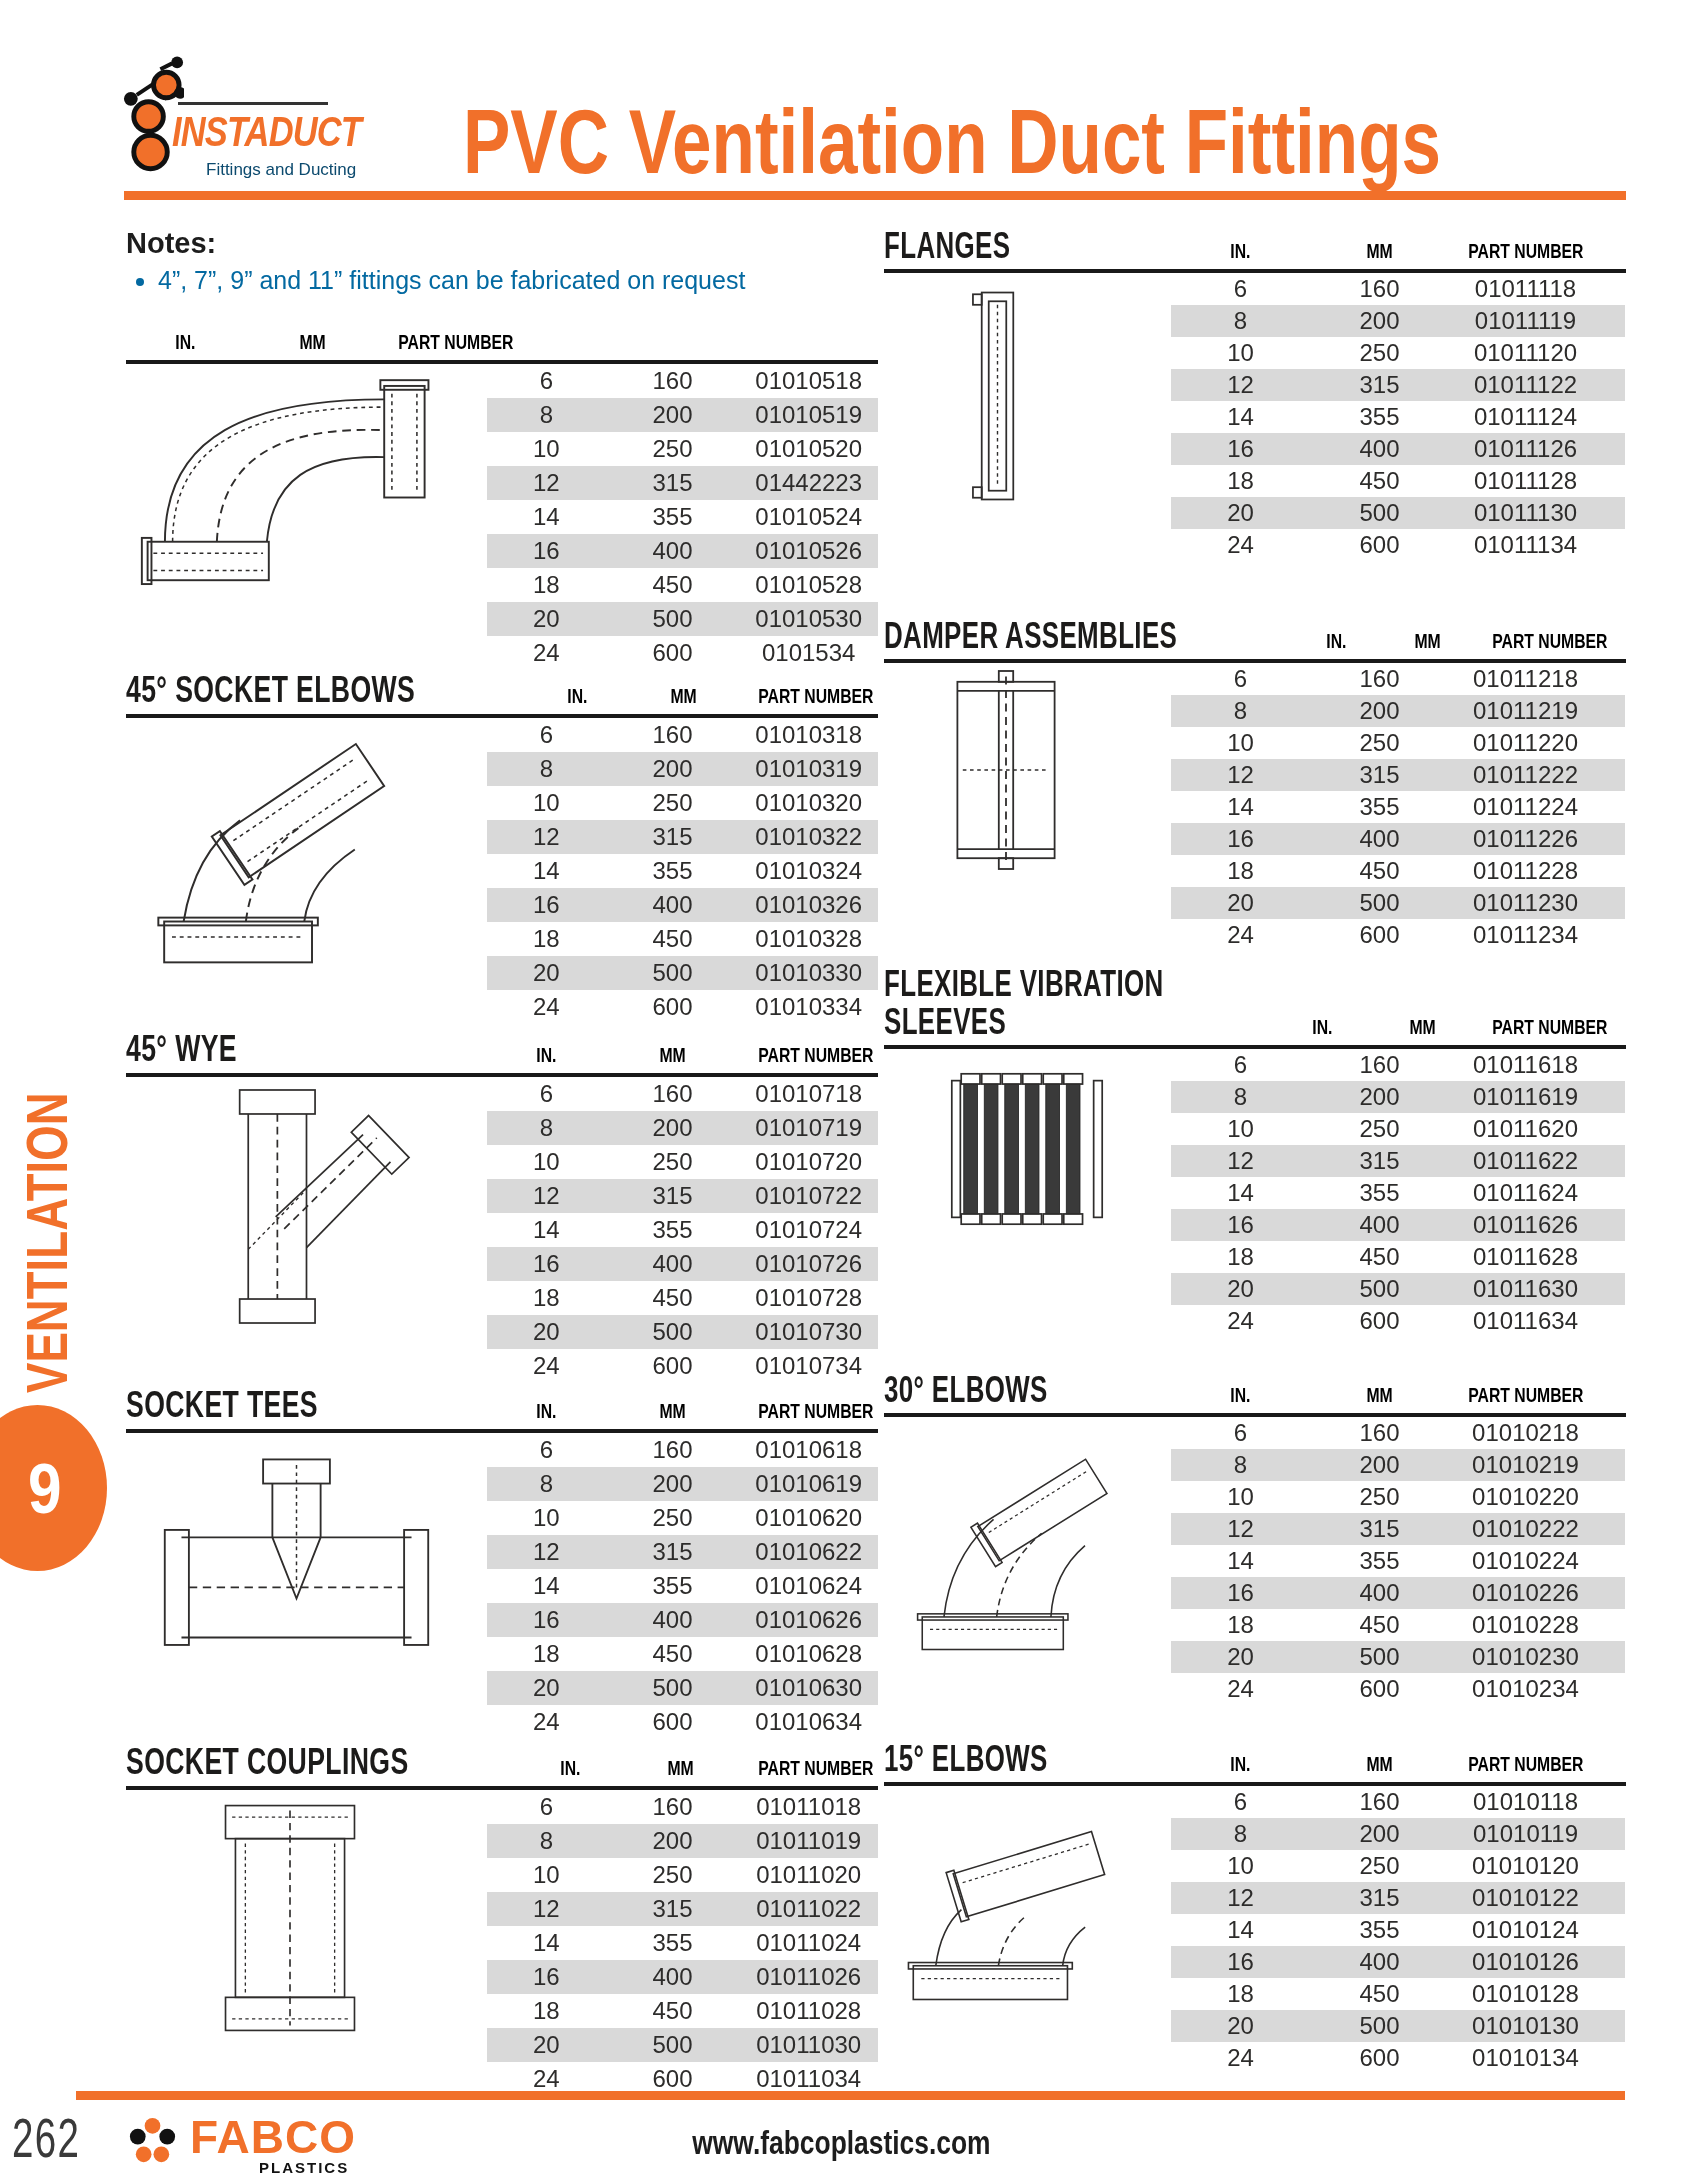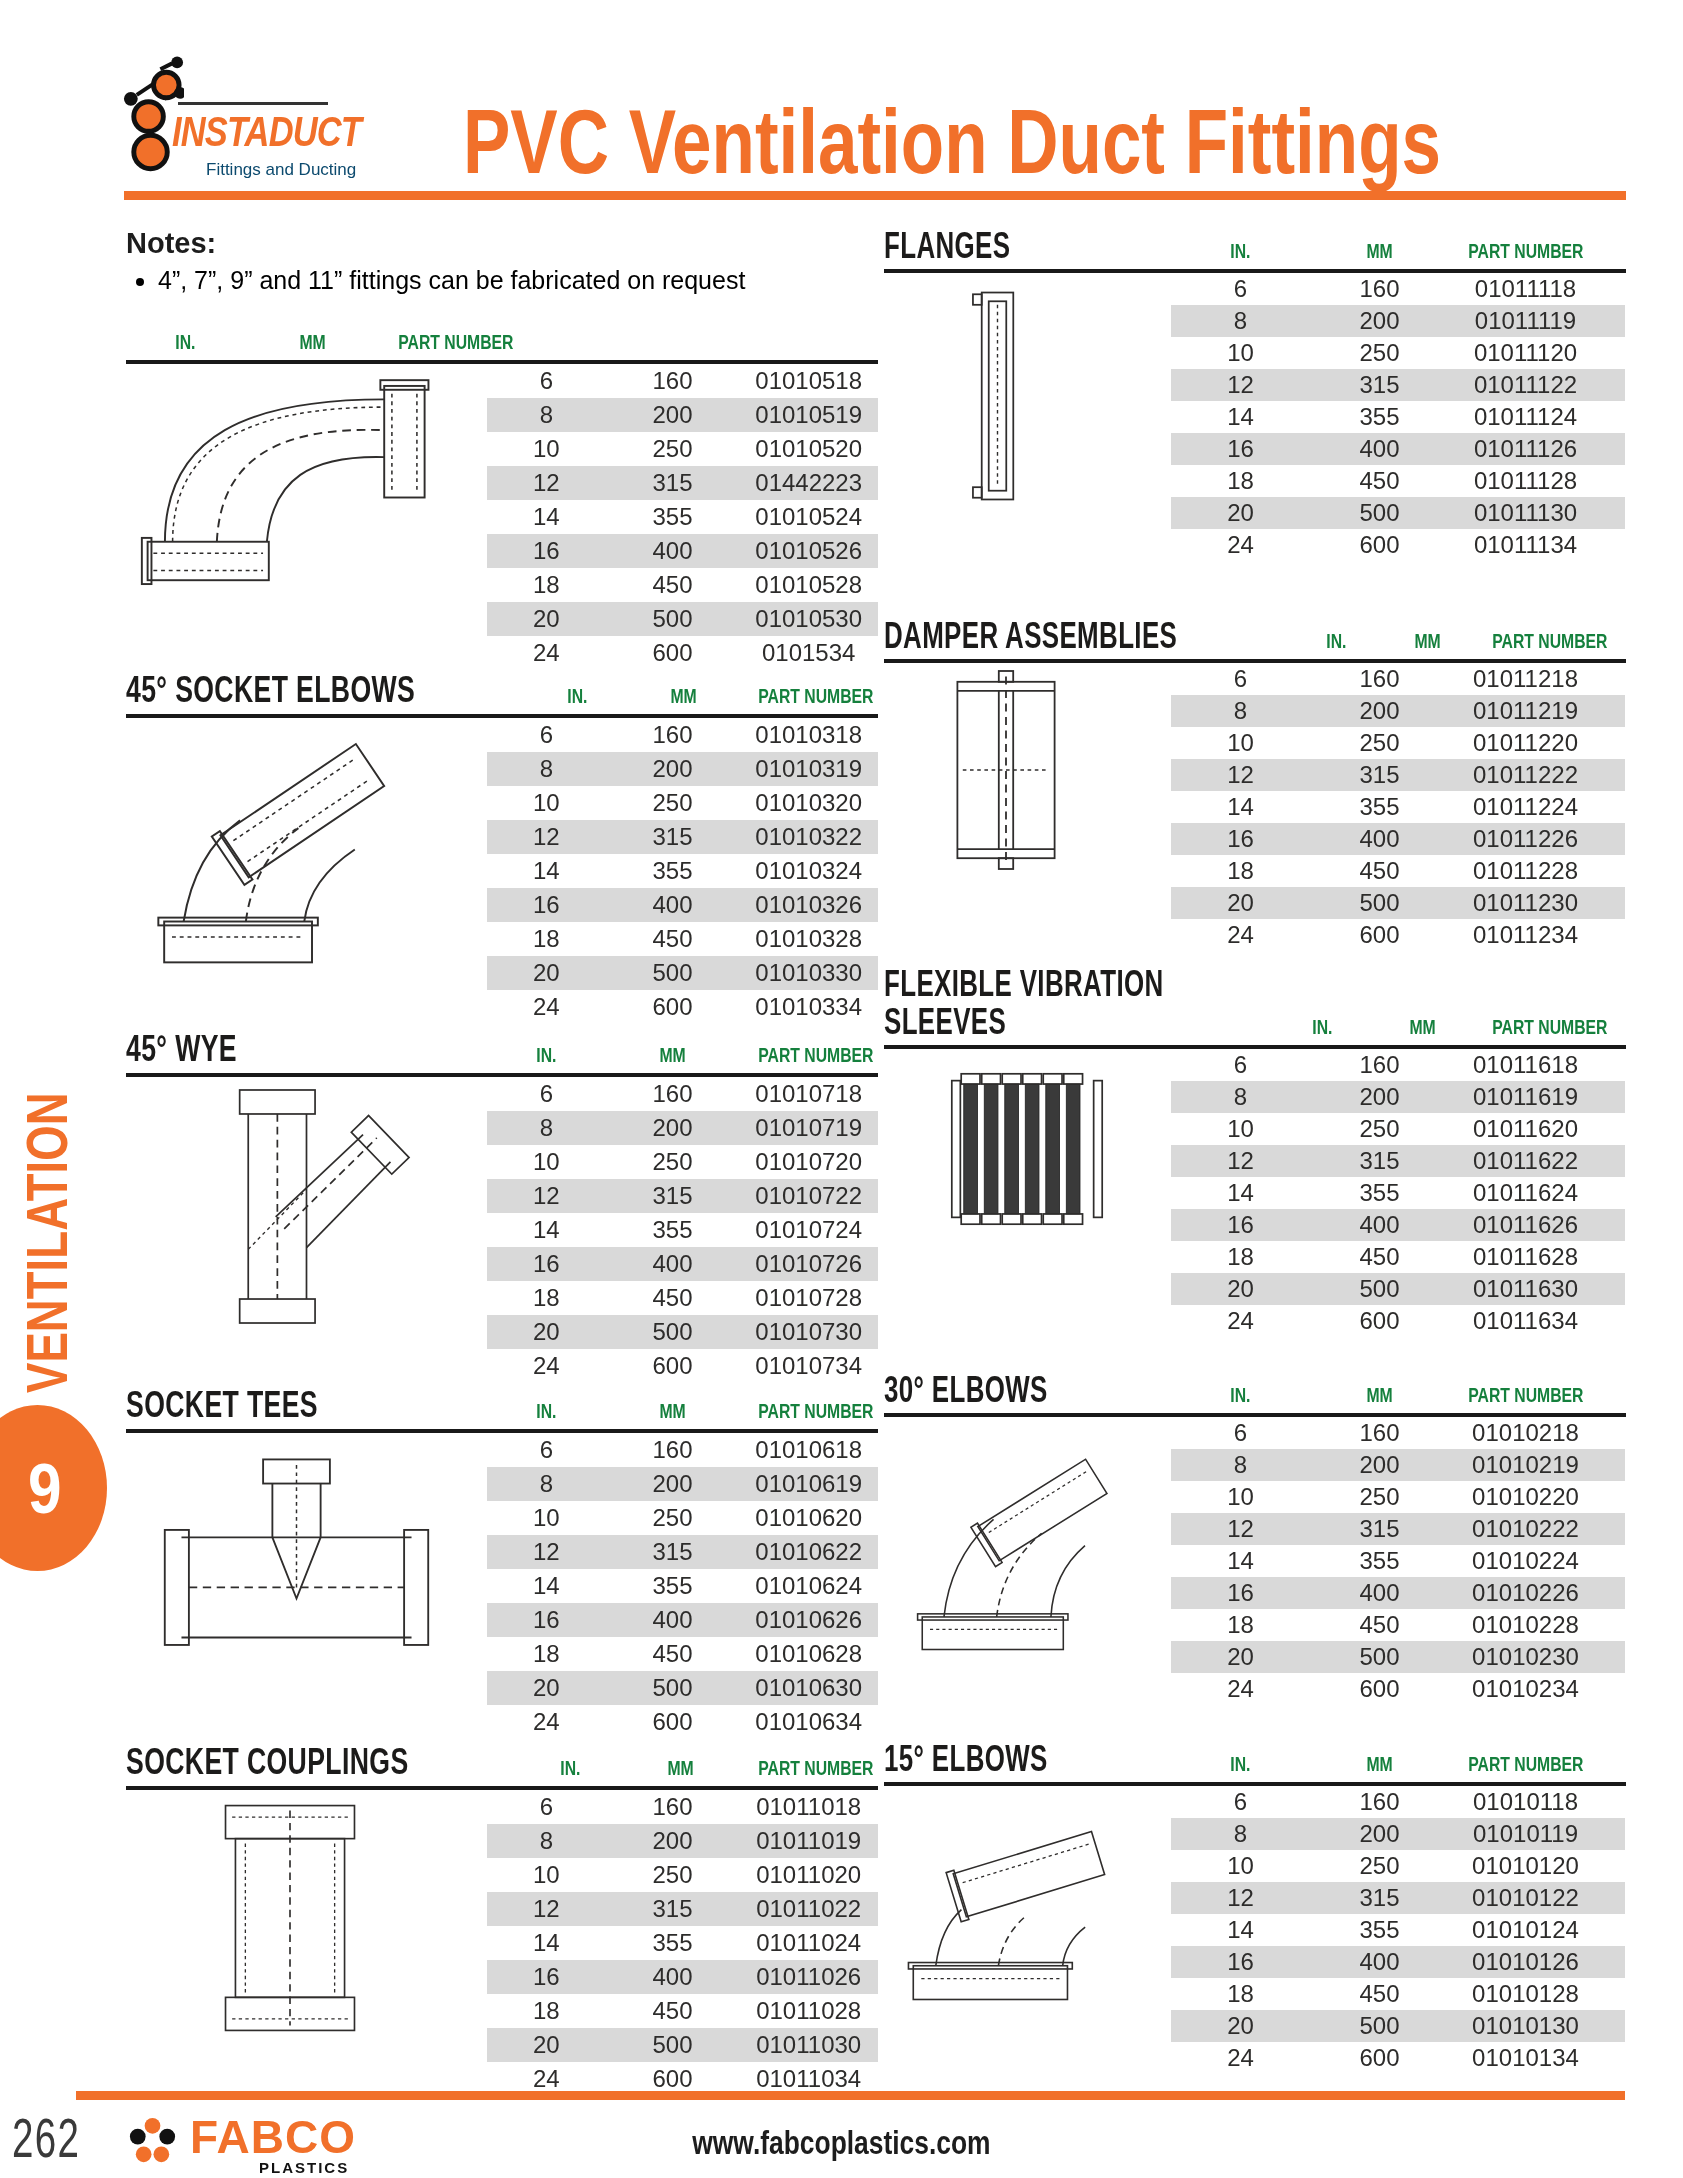--- a/index.html
+++ b/index.html
@@ -22,32 +22,32 @@
   .logo-word{position:absolute;left:172px;top:93px;font-size:42px;font-weight:bold;font-style:italic;
              color:var(--accent);transform:scaleX(0.82);transform-origin:left top;letter-spacing:-1px;}
   .logo-tag{position:absolute;left:206px;top:145px;font-size:17px;color:#0c4a6e;}
   .page-title{position:absolute;left:463px;top:81px;font-size:91px;font-weight:bold;line-height:1;
               color:var(--accent);transform:scaleX(0.78);transform-origin:left top;white-space:nowrap;}
   .rule-top{position:absolute;left:124px;top:176px;width:1502px;height:9px;background:var(--accent);}
   .rule-bottom{position:absolute;left:76px;top:2076px;width:1549px;height:9px;background:var(--accent);}
 
   
   .notes-h{position:absolute;left:126px;top:212px;font-size:29px;font-weight:bold;color:#1d1d1d;}
-  .notes-list{position:absolute;left:158px;top:251px;font-size:25px;color:#000000;list-style:disc;}
+  .notes-list{position:absolute;left:158px;top:251px;font-size:25px;color:#0369a1;list-style:disc;}
   .notes-list li{margin-bottom:4px;}
 
   
   .fit-table{position:absolute;}
   .left-col{left:126px;width:752px;}
   .right-col{left:884px;width:742px;}
   .t-head{display:flex;align-items:flex-end;border-bottom:4px solid #191919;height:50px;padding-bottom:4px;}
   .head-tall .t-head{height:101px;}
   .t-title{flex:0 0 361px;font-size:37px;line-height:1.05;color:#1c1b1a;}
   .right-col .t-title{flex:0 0 287px;font-size:36px;}
-  .t-col{font-size:21px;color:#15803d;text-align:center;padding-bottom:2px;}
+  .t-col{font-size:21px;color:#000000;text-align:center;padding-bottom:2px;}
   .left-col .c0{width:119px;} .left-col .c1{width:134px;} .left-col .c2{width:139px;}
   .right-col .c0{width:139px;} .right-col .c1{width:139px;} .right-col .c2{width:153px;}
   .t-rows{margin-left:361px;width:391px;}
   .right-col .t-rows{margin-left:287px;width:454px;}
   .t-row{display:flex;align-items:center;height:34px;}
   .right-col .t-row{height:32px;}
   .t-row.alt{background:var(--stripe);}
   .t-cell{display:block;text-align:center;font-size:24px;color:#2d2c2b;}
   .t-draw{position:absolute;}
   svg .ln{stroke:#2f2d2c;stroke-width:2;fill:none;}

